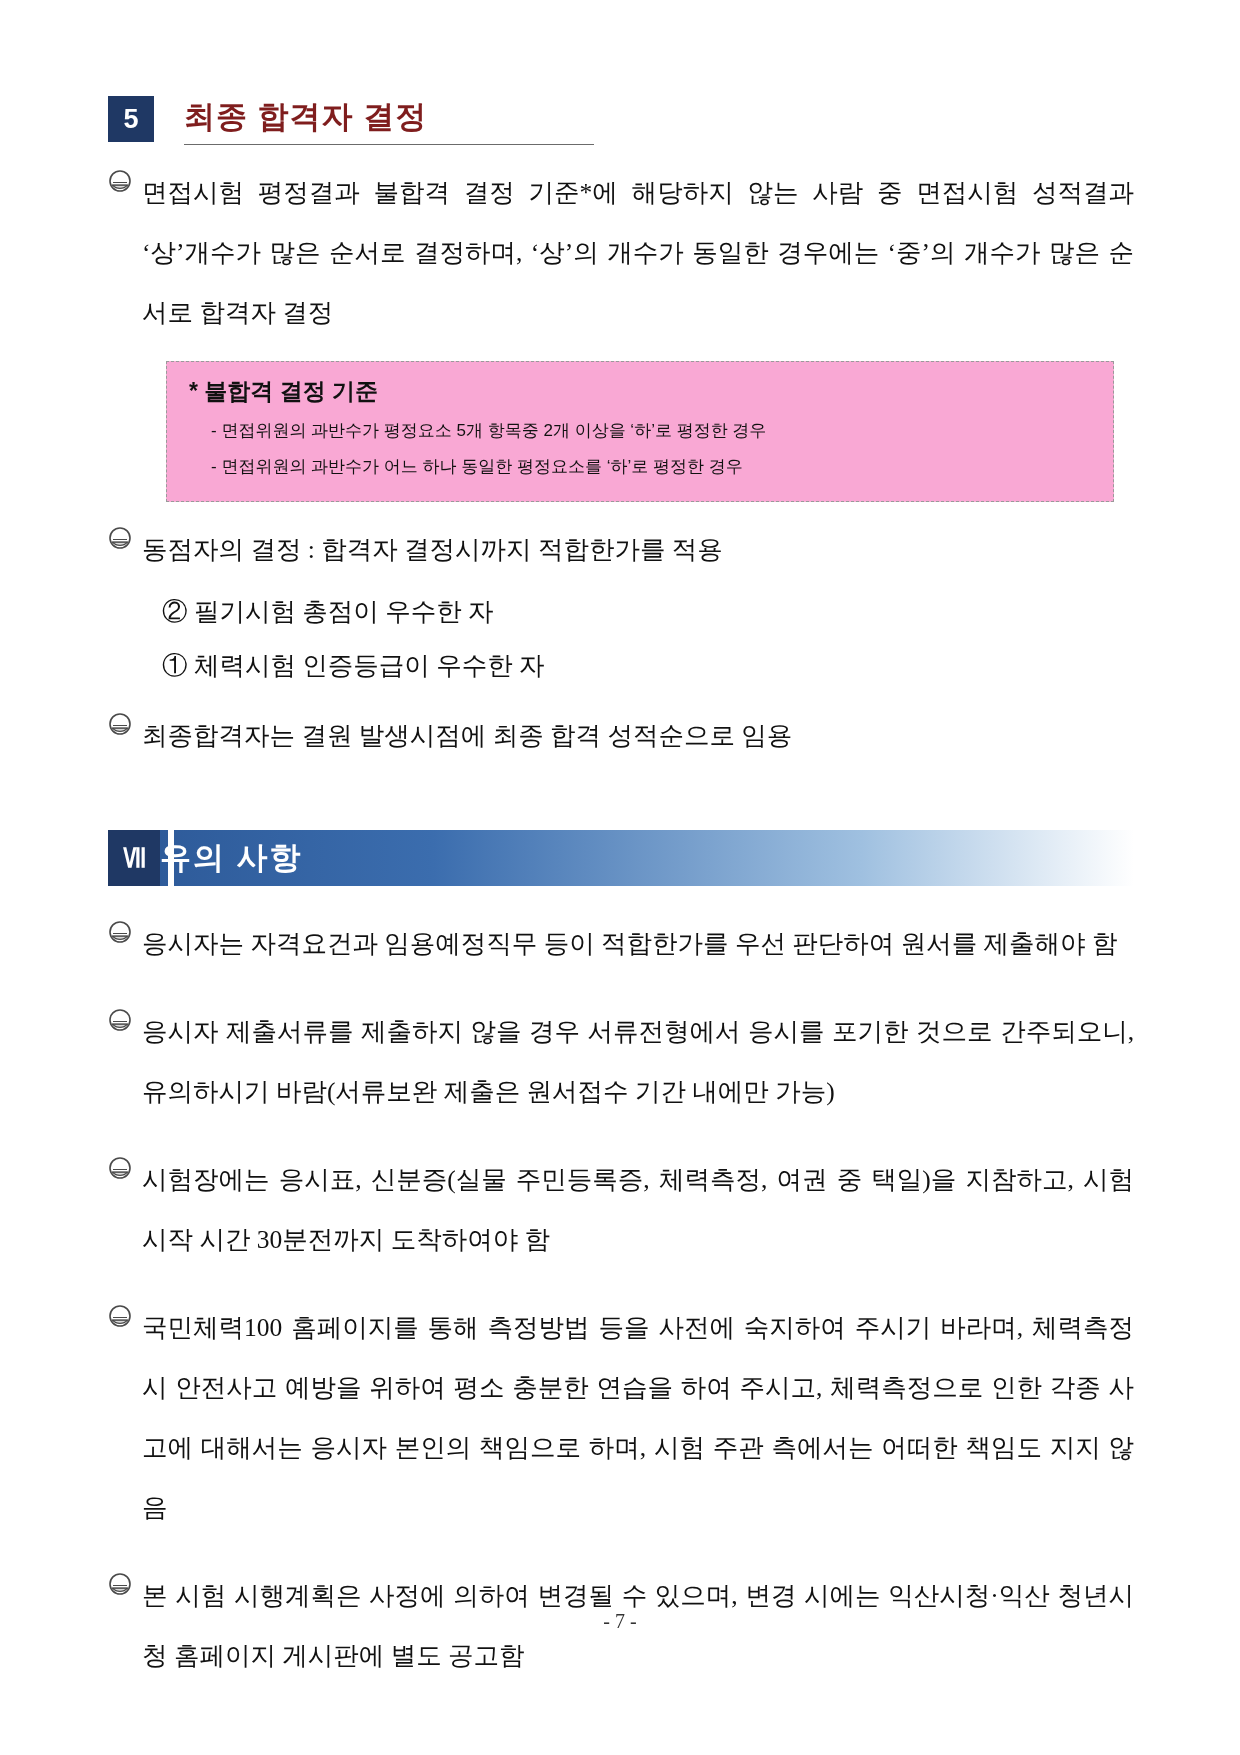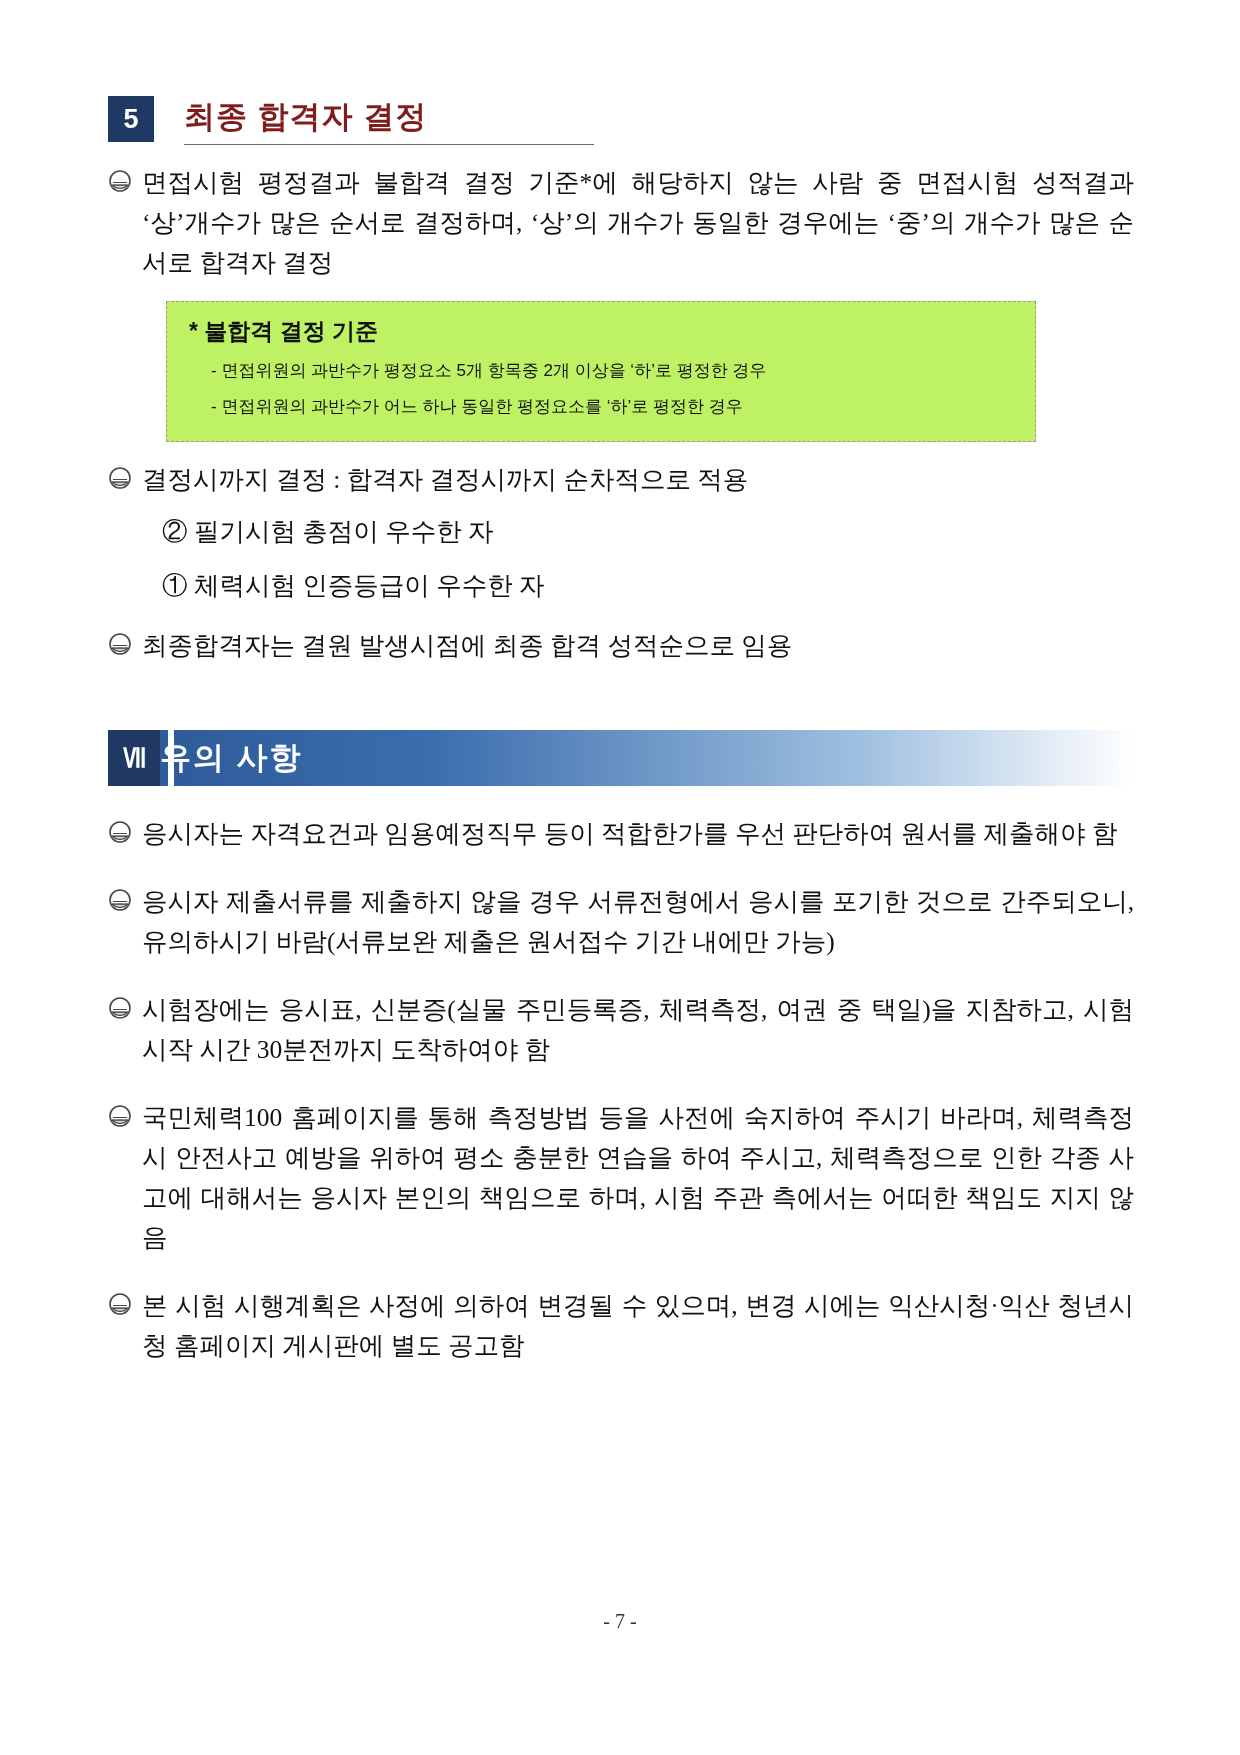--- a/index.html
+++ b/index.html
@@ -73,36 +73,36 @@
   }
   .bullet-mark {
     flex: 0 0 auto;
     width: 28px;
     margin-right: 6px;
     padding-top: 6px;
   }
   .bullet-mark svg { display: block; }
   .bullet-text {
     font-size: 25.5px;
-    line-height: 40px;
+    line-height: 60px;
     color: #111111;
     text-align: justify;
     flex: 1 1 auto;
   }
   .bullet-text.just {
     text-align: justify;
     text-justify: inter-character;
   }
 
   
   .note-box {
     border: 1.5px dashed #9a9a9a;
-    background: #bef264;
+    background: #f9a8d4;
     margin: 18px 0 0 58px;
-    width: 870px;
+    width: 948px;
     box-sizing: border-box;
     padding: 14px 22px 16px 22px;
   }
   .note-title {
     font-family: "Liberation Sans", sans-serif;
     font-weight: bold;
     font-size: 23px;
     color: #111111;
     margin-bottom: 6px;
   }
@@ -212,21 +212,21 @@
 
       <div class="bullet-row">
         <span class="bullet-mark">
           <svg width="24" height="24" viewBox="0 0 24 24">
             <circle cx="12" cy="12" r="10" fill="#ffffff" stroke="#4a4a4a" stroke-width="1.6"></circle>
             <path d="M4.5 16 A10 10 0 0 0 19.5 16 Z" fill="#d9d9d9" stroke="#4a4a4a" stroke-width="1.2"></path>
             <line x1="5" y1="13.5" x2="19" y2="13.5" stroke="#4a4a4a" stroke-width="1"></line>
             <line x1="4.2" y1="16.2" x2="19.8" y2="16.2" stroke="#4a4a4a" stroke-width="1"></line>
           </svg>
         </span>
-        <span class="bullet-text">결정시까지 결정 : 합격자 결정시까지 순차적으로 적용</span>
+        <span class="bullet-text">동점자의 결정 : 합격자 결정시까지 적합한가를 적용</span>
       </div>
 
       <div class="sub-item">② 필기시험 총점이 우수한 자</div>
       <div class="sub-item">① 체력시험 인증등급이 우수한 자</div>
 
       <div class="bullet-row">
         <span class="bullet-mark">
           <svg width="24" height="24" viewBox="0 0 24 24">
             <circle cx="12" cy="12" r="10" fill="#ffffff" stroke="#4a4a4a" stroke-width="1.6"></circle>
             <path d="M4.5 16 A10 10 0 0 0 19.5 16 Z" fill="#d9d9d9" stroke="#4a4a4a" stroke-width="1.2"></path>

